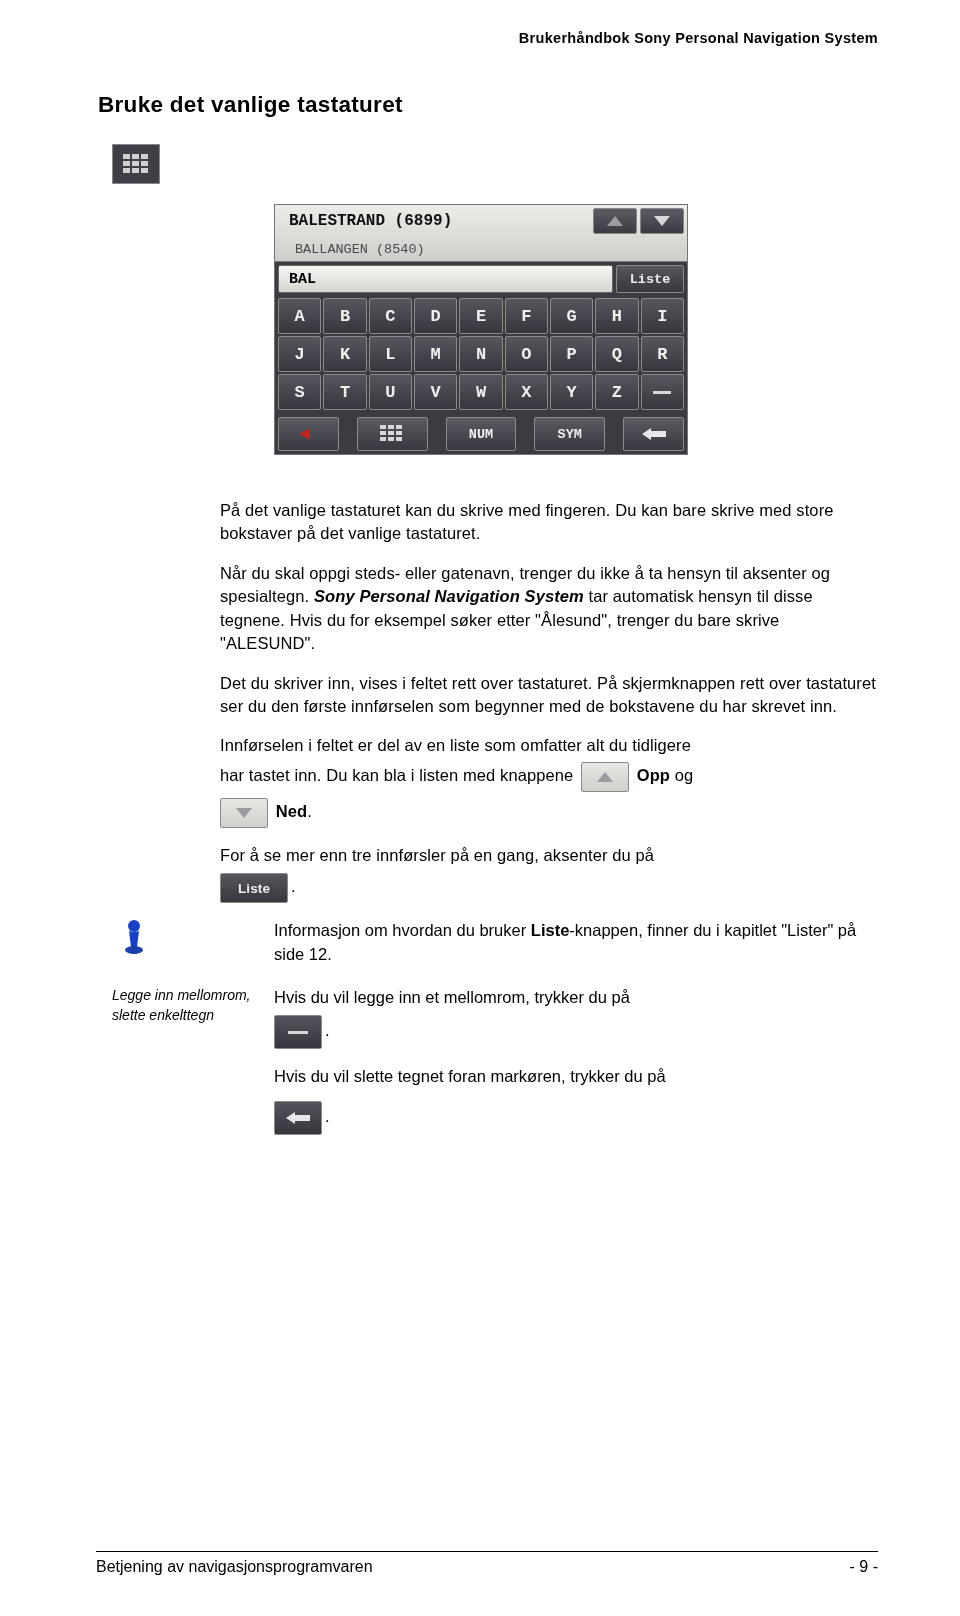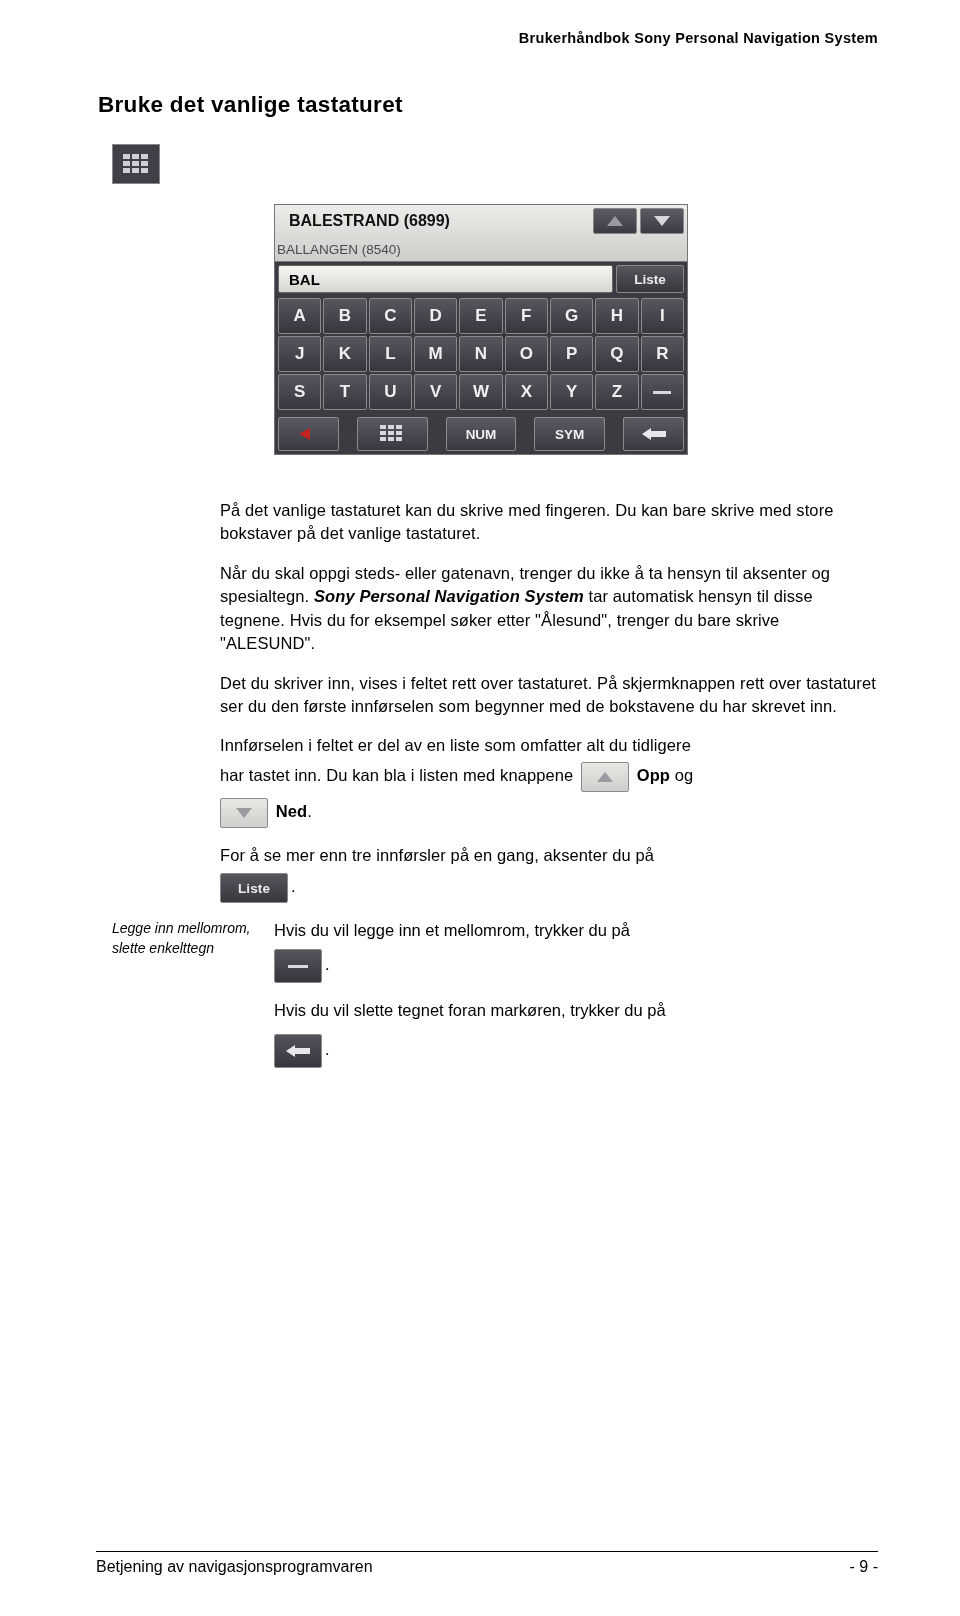--- a/index.html
+++ b/index.html
@@ -42,20 +42,21 @@
     justify-content: center;
     margin-bottom: 20px;
   }
   .grid-icon svg { display: block; }
   .screenshot {
     width: 412px;
     margin-left: 162px;
     margin-bottom: 44px;
     background: #e5e5e5;
     border: 1px solid #73737a;
+    font-family: Liberation Mono, monospace;
   }
   .ss-suggest {
     background: linear-gradient(#ecece9, #cfcdca);
     border-bottom: 1px solid #7a7a7a;
   }
   .ss-suggest-row {
     display: flex;
     align-items: center;
     height: 32px;
   }
@@ -64,21 +65,21 @@
     font-size: 16px;
     padding-left: 14px;
     color: #111;
     flex: 1;
   }
   .ss-suggest-secondary {
     height: 24px;
     font-size: 13.5px;
     color: #4b4b4b;
   }
-  .ss-suggest-secondary .ss-suggest-text { padding-left: 2px; }
+  .ss-suggest-secondary .ss-suggest-text { padding-left: 20px; }
   .ss-arrow {
     width: 42px;
     height: 24px;
     margin-right: 3px;
     background: linear-gradient(#5c5c64, #3a3a42);
     border: 1px solid #888;
     border-radius: 2px;
     display: flex;
     align-items: center;
     justify-content: center;
@@ -389,20 +390,35 @@
       <span class="bold">Ned</span><span>.</span>
     </p>
 
     <p style="margin-bottom:6px">For å se mer enn tre innførsler på en gang, aksenter du på</p>
 
     <p>
       <span class="inline-btn inline-liste" style="margin-left:0">Liste</span><span>.</span>
     </p>
   </div>
 
+  <div class="two-col-row">
+    <div class="note-icon">
+      <svg width="24" height="36" viewBox="0 0 24 36">
+        <ellipse cx="12" cy="7" rx="6" ry="6" fill="#1740c9"></ellipse>
+        <path d="M7 12 Q12 14 17 12 L15 28 Q12 30 9 28 Z" fill="#1740c9"></path>
+        <ellipse cx="12" cy="31" rx="9" ry="4" fill="#1a3fae"></ellipse>
+      </svg>
+    </div>
+    <div style="width:124px"></div>
+    <div style="flex:1">
+      <p style="font-size:16.5px;line-height:1.42;margin:0 0 16px 0">
+        <span>Informasjon om hvordan du bruker </span><span class="bold">Liste</span><span>-knappen, finner du i kapitlet "Lister" på side 12.</span>
+      </p>
+    </div>
+  </div>
 
   <div class="two-col-row">
     <div class="margin-label">Legge inn mellomrom, slette enkelttegn</div>
     <div style="flex:1">
       <p style="font-size:16.5px;line-height:1.42;margin:0 0 6px 0">Hvis du vil legge inn et mellomrom, trykker du på</p>
       <p style="margin:0 0 16px 0">
         <span class="inline-btn inline-dark-key" style="margin-left:0">
           <svg width="20" height="6" viewBox="0 0 20 6">
               <rect x="0" y="2" width="20" height="3" fill="#d7d7dd"></rect>
             </svg>

